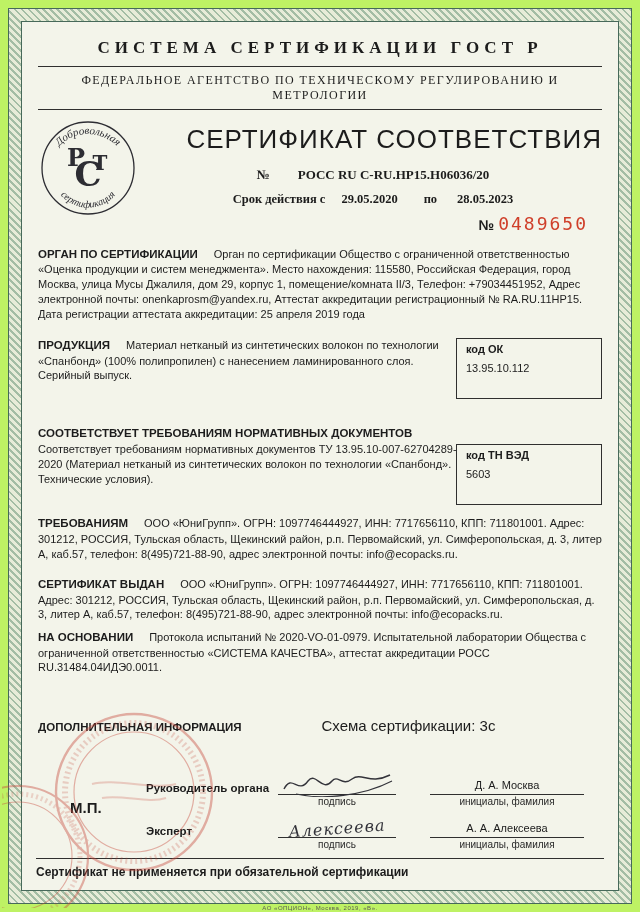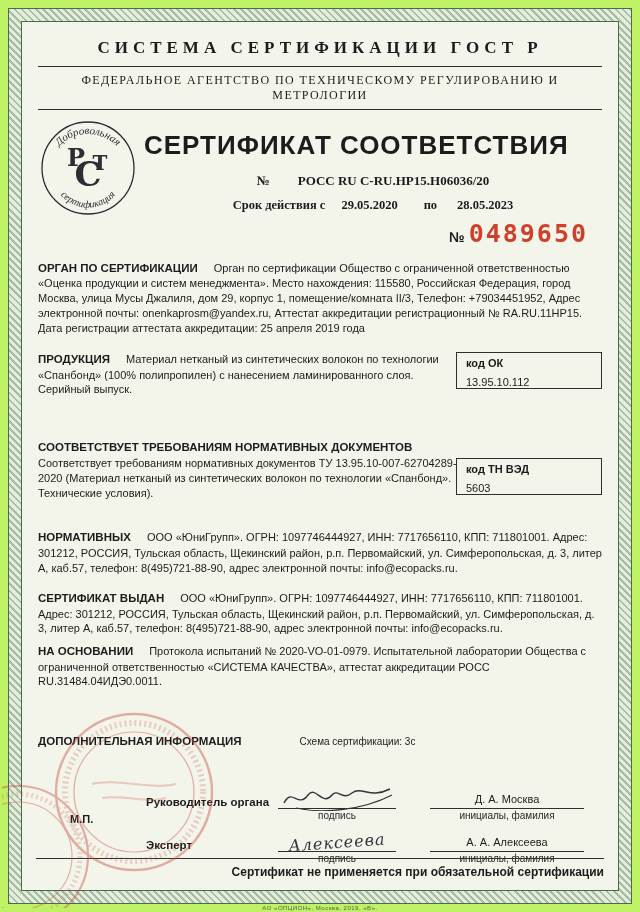--- a/index.html
+++ b/index.html
@@ -25,70 +25,70 @@
   .hdr2{
     font-family:"Liberation Serif",serif;font-size:12px;
     text-align:center;letter-spacing:1.4px;padding:6px 0 6px 0;
     border-bottom:1px solid #2f2f2f;
   }
   
   .title-block{display:flex;margin-top:8px;}
   .logo{width:100px;flex:0 0 100px;}
   .title-right{flex:1;padding-left:6px;}
   .doc-title{
-    font-size:26px;font-weight:700;text-align:left;letter-spacing:1px;margin-top:12px;
+    font-size:26px;font-weight:400;text-align:right;letter-spacing:1px;margin-top:6px;
   }
   .reg-line{margin-top:12px;text-align:center;font-family:"Liberation Serif",serif;
     font-size:13px;font-weight:700;}
   .reg-line .nosign{margin-right:28px;}
   .validity{margin-top:9px;text-align:center;font-family:"Liberation Serif",serif;
     font-size:12.5px;font-weight:700;}
   .validity .dt{margin:0 26px 0 16px;}
   .validity .dt2{margin-left:20px;}
   .blank-num{margin-top:6px;text-align:right;padding-right:14px;}
   .blank-num .nosign{font-size:14px;font-weight:700;margin-right:4px;}
   .blank-num .red{
-    color:#cf3f2a;font-family:"DejaVu Sans Mono",monospace;font-size:25px;
-    font-weight:700;letter-spacing:2px;text-align:center;
+    color:#cf3f2a;font-family:"DejaVu Sans Mono",monospace;font-size:18px;
+    font-weight:400;letter-spacing:2px;text-align:center;
   }
   
   .sec{margin-top:13px;position:relative;}
   .sec p{margin:0;font-size:11px;line-height:1.34;}
   .sh{font-weight:700;font-size:11.5px;padding-right:16px;}
   .sh.block{display:block;margin-bottom:3px;}
   .narrow{width:424px;}
   .code-box{
     position:absolute;right:0;width:126px;border:1px solid #2f2f2f;
-    padding:4px 9px 0 9px;background:transparent;
+    padding:4px 9px 24px 9px;background:transparent;
   }
   .code-box .code-label{font-size:11px;font-weight:700;}
   .code-box .code-value{font-size:11px;margin-top:7px;}
   .add-info{margin-top:42px;}
-  .add-info .add-text{margin-left:42px;font-size:10px;}
+  .add-info .add-text{margin-left:64px;font-size:15px;}
   
   .sig-area{margin-top:34px;display:flex;position:relative;}
-  .mp{flex:0 0 108px;padding:30px 0 0 32px;font-weight:700;font-size:11px;box-sizing:border-box;}
+  .mp{flex:0 0 108px;padding:30px 0 0 32px;font-weight:700;font-size:15px;box-sizing:border-box;}
   .rows{flex:1;}
   .sig-row{display:flex;align-items:flex-end;margin-bottom:12px;}
   .role{flex:0 0 132px;font-weight:700;font-size:11.5px;padding-bottom:13px;}
   .sigcol{flex:0 0 118px;margin-right:34px;position:relative;text-align:center;}
   .sig-art{display:block;margin:0 auto -3px auto;}
   .script{
     font-family:"DejaVu Serif",serif;font-style:italic;font-size:16px;color:#33333a;
     transform:rotate(-4deg);letter-spacing:1px;margin-bottom:-1px;
   }
   .uline{border-bottom:1px solid #2f2f2f;}
   .cap{font-size:10px;color:#2a2a2a;margin-top:1px;text-align:center;}
   .namecol{flex:0 0 154px;text-align:center;}
   .nm{font-size:11px;margin-bottom:3px;}
   
   .footer-note{
     position:absolute;left:14px;right:14px;bottom:7px;
     border-top:1px solid #2f2f2f;padding-top:6px;padding-bottom:4px;
-    text-align:right;font-weight:700;font-size:12px;
+    text-align:left;font-weight:700;font-size:12px;
   }
   .imprint{
     position:absolute;left:0;right:0;bottom:1px;text-align:center;
     font-size:6px;color:#5a5a52;letter-spacing:.5px;
   }
   .stamps{position:absolute;left:2px;top:688px;pointer-events:none;}
 </style>
 </head>
 <body>
 
@@ -148,21 +148,21 @@
     <div class="sec" style="margin-top:44px;">
       <div class="sh block">СООТВЕТСТВУЕТ ТРЕБОВАНИЯМ НОРМАТИВНЫХ ДОКУМЕНТОВ</div>
       <p class="narrow">Соответствует требованиям нормативных документов ТУ 13.95.10-007-62704289-2020 (Материал нетканый из синтетических волокон по технологии «Спанбонд». Технические условия).</p>
       <div class="code-box" style="top:17px;">
         <div class="code-label">код ТН ВЭД</div>
         <div class="code-value">5603</div>
       </div>
     </div>
 
     <div class="sec" style="margin-top:30px;">
-      <p><span class="sh">НОРМАТИВНЫХ</span><span>ООО «ЮниГрупп». ОГРН: 1097746444927, ИНН: 7717656110, КПП: 711801001. Адрес: 301212, РОССИЯ, Тульская область, Щекинский район, р.п. Первомайский, ул. Симферопольская, д. 3, литер А, каб.57, телефон: 8(495)721-88-90, адрес электронной почты: info@ecopacks.ru.</span></p>
+      <p><span class="sh">ТРЕБОВАНИЯМ</span><span>ООО «ЮниГрупп». ОГРН: 1097746444927, ИНН: 7717656110, КПП: 711801001. Адрес: 301212, РОССИЯ, Тульская область, Щекинский район, р.п. Первомайский, ул. Симферопольская, д. 3, литер А, каб.57, телефон: 8(495)721-88-90, адрес электронной почты: info@ecopacks.ru.</span></p>
     </div>
 
     <div class="sec" style="margin-top:16px;">
       <p><span class="sh">СЕРТИФИКАТ ВЫДАН</span><span>ООО «ЮниГрупп». ОГРН: 1097746444927, ИНН: 7717656110, КПП: 711801001. Адрес: 301212, РОССИЯ, Тульская область, Щекинский район, р.п. Первомайский, ул. Симферопольская, д. 3, литер А, каб.57, телефон: 8(495)721-88-90, адрес электронной почты: info@ecopacks.ru.</span></p>
     </div>
 
     <div class="sec" style="margin-top:8px;">
       <p><span class="sh">НА ОСНОВАНИИ</span><span>Протокола испытаний № 2020-VO-01-0979. Испытательной лаборатории Общества с ограниченной ответственностью «СИСТЕМА КАЧЕСТВА», аттестат аккредитации РОСС RU.31484.04ИДЭ0.0011.</span></p>
     </div>
 

